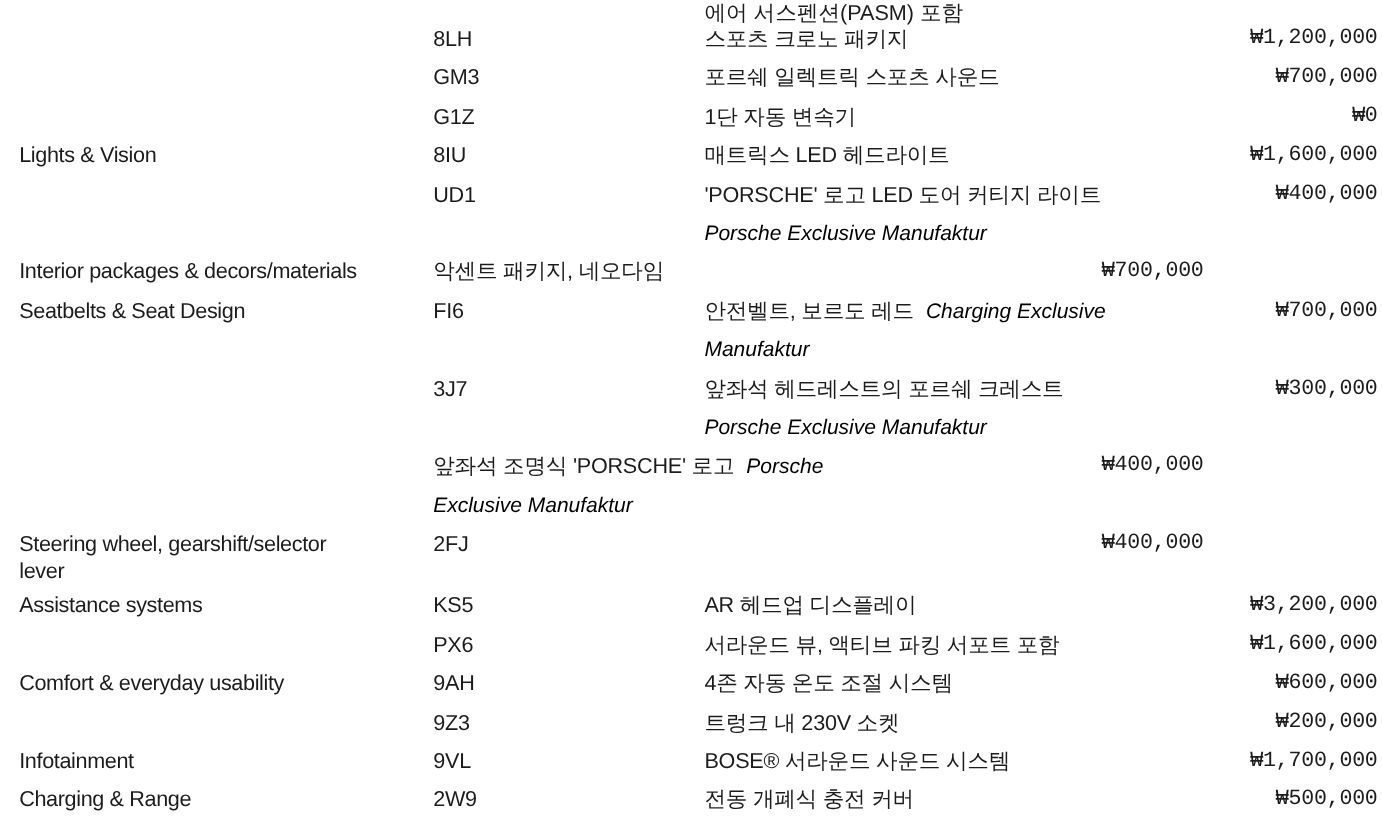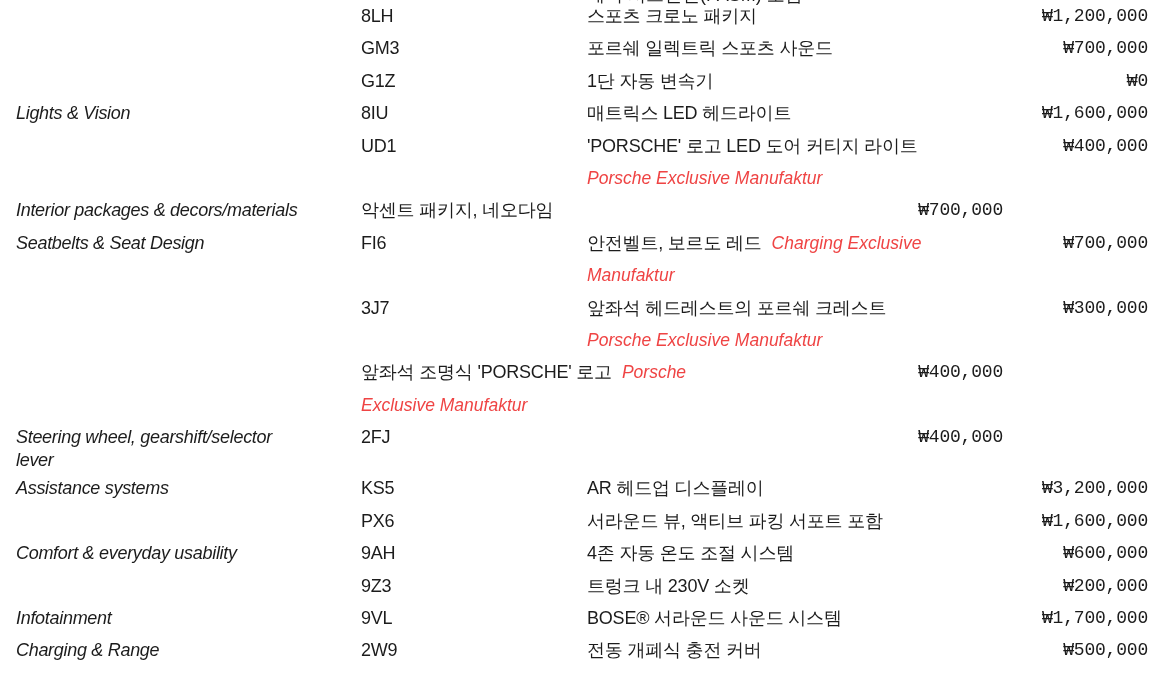--- a/index.html
+++ b/index.html
@@ -4,36 +4,36 @@
 <style>
   html, body { margin:0; padding:0; overflow:hidden; }
   body {
     width:1152px; height:691px;
     background:#ffffff;
     font-family:"Liberation Sans", sans-serif;
     color:#1c1c1c;
     position:relative;
   }
   .doc { position:absolute; inset:0; background:#ffffff; }
-  .table { position:absolute; top:0; left:0; width:964px; }
+  .table { position:absolute; top:16px; left:0; width:964px; }
   .row {
     display:grid;
     grid-template-columns:361px 226px 420px 145px;
     align-items:start;
   }
   .cell { font-size:18px; line-height:32.4px; letter-spacing:-0.2px; }
-  .cat  { padding-left:16px; line-height:23px; padding-top:5px; letter-spacing:-0.3px;font-style:italic; }
+  .cat  { padding-left:16px; line-height:23px; padding-top:5px; letter-spacing:-0.3px; }
   .code { }
   .desc { }
   .desc-line { line-height:32.4px; white-space:nowrap; }
   .price { text-align:right; padding-right:4px; white-space:nowrap;font-family:Liberation Mono, monospace; }
   .manufaktur {
     font-style:italic;
     font-size:17.5px;
-    color:#ef4444;
+    color:#000000;
     letter-spacing:0;
   }
   .seg-gap { margin-left:10px; }
   .clipped {
     position:absolute;
     top:-21px; left:587px;
     font-size:18px; line-height:32.4px;
     white-space:nowrap;
   }
 </style>

